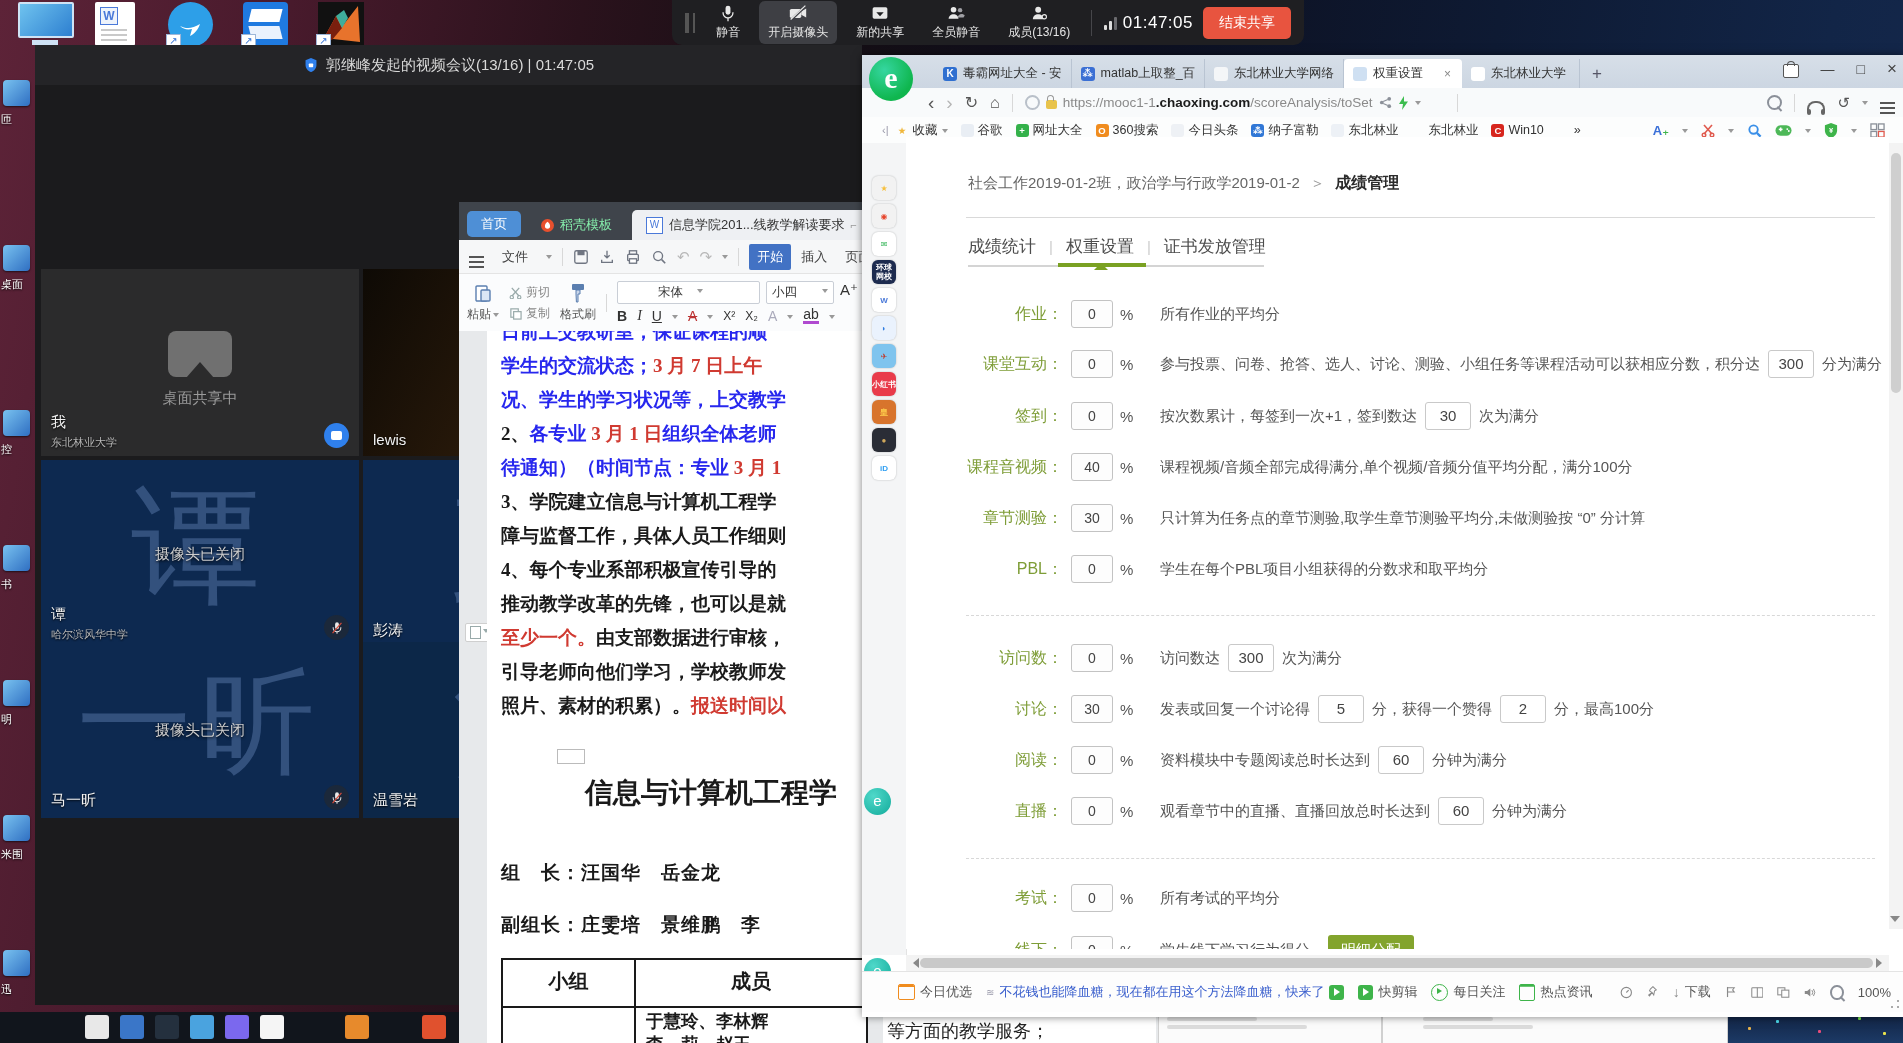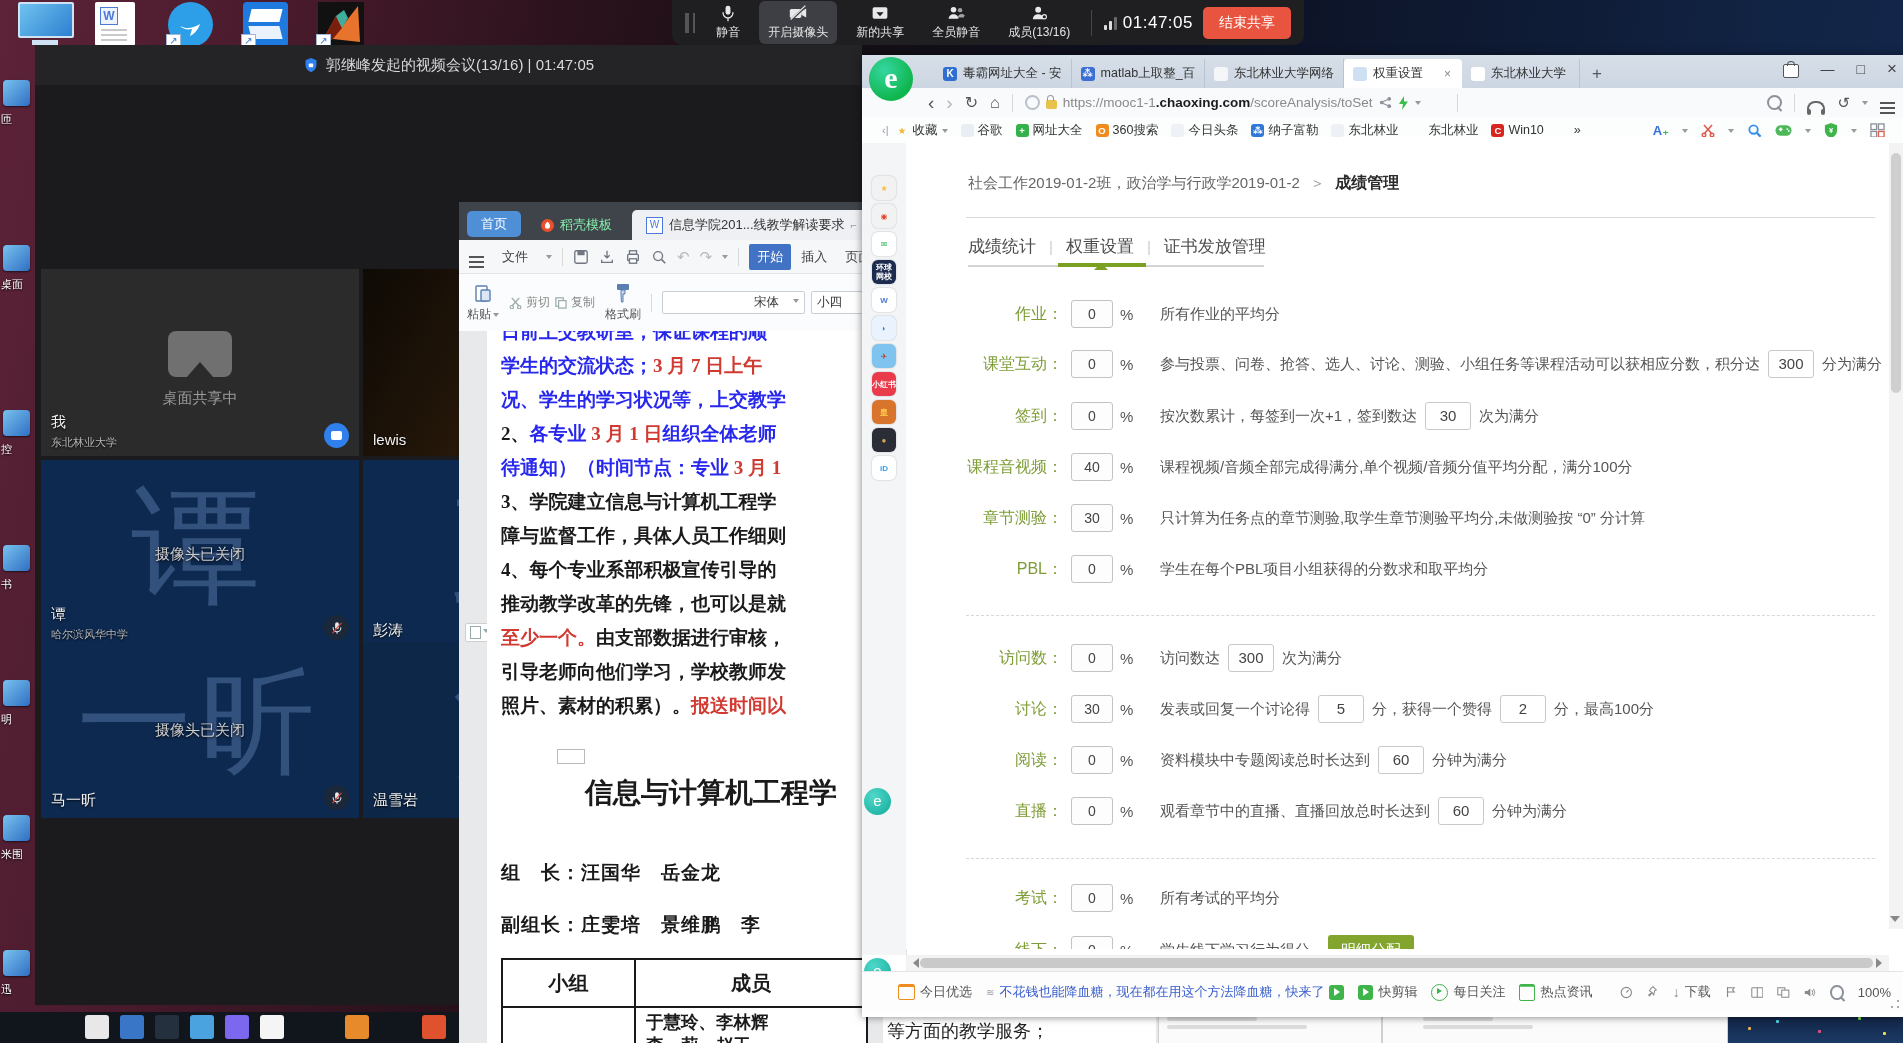--- a/index.html
+++ b/index.html
@@ -50,34 +50,34 @@
   .wps-tab.home{background:#4e8fd6;color:#fff;border-radius:5px;height:26px;margin-bottom:3px;}
   .wps-tab.shop{color:#86efac;}
   .wps-tab.doc{background:#eef0f3;color:#333;}
   .wps-menu{height:33px;background:#f6f7f8;display:flex;align-items:center;gap:10px;padding:0 10px;font-size:13px;color:#444;border-bottom:1px solid #e4e4e4;}
   .wps-menu .mi{padding:4px 8px;white-space:nowrap;}
   .wps-menu .mi.on{background:#4272c4;color:#fff;border-radius:2px;}
   .vline{width:1px;height:18px;background:#d8d8d8;}
   .wps-ribbon{height:57px;background:#fbfcfd;border-bottom:1px solid #e0e0e0;display:flex;align-items:center;padding:0 8px;gap:10px;}
   .rib-big{display:flex;flex-direction:column;align-items:center;font-size:12px;color:#555;gap:2px;white-space:nowrap;}
   .rib-sm{display:flex;align-items:center;gap:4px;font-size:12px;color:#888;white-space:nowrap;}
-  .rib-col{display:flex;flex-direction:row;gap:4px;}
+  .rib-col{display:flex;flex-direction:column;gap:4px;}
   .fontbox{border:1px solid #c9ced6;background:#fff;border-radius:2px;font-size:12.5px;color:#333;padding:2px 5px;display:flex;align-items:center;gap:14px;white-space:nowrap;}
   .fmt{display:flex;align-items:center;gap:10px;font-size:14px;color:#333;}
   .docarea{position:absolute;left:0;top:129px;right:0;bottom:0;background:#e7e9eb;overflow:hidden;}
   .page1{position:absolute;left:28px;top:0;width:381px;height:726px;background:#fff;overflow:hidden;}
   .doc-text{margin:-16px 0 0 14px;font-family:"Liberation Serif","DejaVu Serif",serif;font-size:19px;font-weight:bold;line-height:34px;white-space:nowrap;color:#1a1a1a;}
   .doc-text .b{color:#2727ee;}
   .doc-text .r{color:#d03a31;}
   .secmark{width:26px;height:13px;border:1px solid #bbb;margin:26px 0 0 56px;}
   .doc-h1{font-size:28px;margin:12px 0 0 84px;white-space:nowrap;}
   .doc-line2{font-size:19px;margin:46px 0 0 0;letter-spacing:1px;white-space:nowrap;}
   .doc-line3{font-size:19px;margin:18px 0 0 0;letter-spacing:1px;white-space:nowrap;}
   table.wtab{border-collapse:collapse;margin:16px 0 0 0;font-family:"Liberation Serif","DejaVu Serif",serif;}
-  table.wtab td{border:2px solid #1a1a1a;}
+  table.wtab td{border:2px solid #1a1a1a;font-family:Liberation Mono, monospace;}
   td.th{width:158px;text-align:center;font-weight:bold;font-size:20px;height:44px;}
   td.th2{width:260px;text-align:center;font-weight:bold;font-size:20px;}
   td.cell{height:70px;}
   td.cell.mem{font-size:17.5px;line-height:23px;padding:2px 0 2px 10px;white-space:nowrap;}
   .gutter-ic{position:absolute;left:6px;top:292px;width:26px;height:17px;background:#fff;border:1px solid #cfcfcf;border-radius:2px;display:flex;align-items:center;justify-content:center;gap:2px;}
   .page2{position:absolute;left:883px;top:1012px;width:273px;height:31px;background:#fff;z-index:30;overflow:hidden;font-family:"Liberation Serif","DejaVu Serif",serif;font-size:18px;color:#222;padding:7px 0 0 4px;box-sizing:border-box;white-space:nowrap;}
   
   #browser{left:862px;top:55px;width:1041px;height:962px;z-index:40;background:#fff;box-shadow:0 0 8px rgba(0,0,0,.5);}
   .tabstrip{position:absolute;left:0;top:0;right:0;height:33px;background:linear-gradient(180deg,#d7dfe8,#ccd6e2);display:flex;align-items:flex-end;}
   .btab{height:29px;display:flex;align-items:center;gap:6px;padding:0 9px;font-size:12.5px;color:#333;max-width:143px;min-width:118px;box-sizing:border-box;border-right:1px solid #b9c4d2;}
@@ -458,21 +458,21 @@
       <div class="rib-big">
         <svg width="20" height="22" viewBox="0 0 20 22">
             <rect x="4" y="2" width="12" height="6" rx="1" fill="#5b7fb0"></rect>
             <path d="M8 8h4v4h-2v8h-1.6l-.4-8z" fill="#c9d6ea" stroke="#5b7fb0" stroke-width="1"></path>
           </svg>
         <span>格式刷</span>
       </div>
       <div class="vline"></div>
       <div class="rib-col">
         <div style="display:flex;gap:6px;">
-          <div class="fontbox" style="width:96px;justify-content:flex-end;padding-left:40px;">
+          <div class="fontbox" style="width:96px;justify-content:flex-start;padding-left:40px;">
               <span>宋体</span>
               <span class="dotcaret" style="margin-top:0;"></span>
             </div>
           <div class="fontbox" style="width:56px;justify-content:space-between;">
               <span>小四</span>
               <span class="dotcaret" style="margin-top:0;"></span>
             </div>
           <span style="font-size:15px;color:#333;">A⁺</span>
           <span style="font-size:15px;color:#333;">A</span>
         </div>

